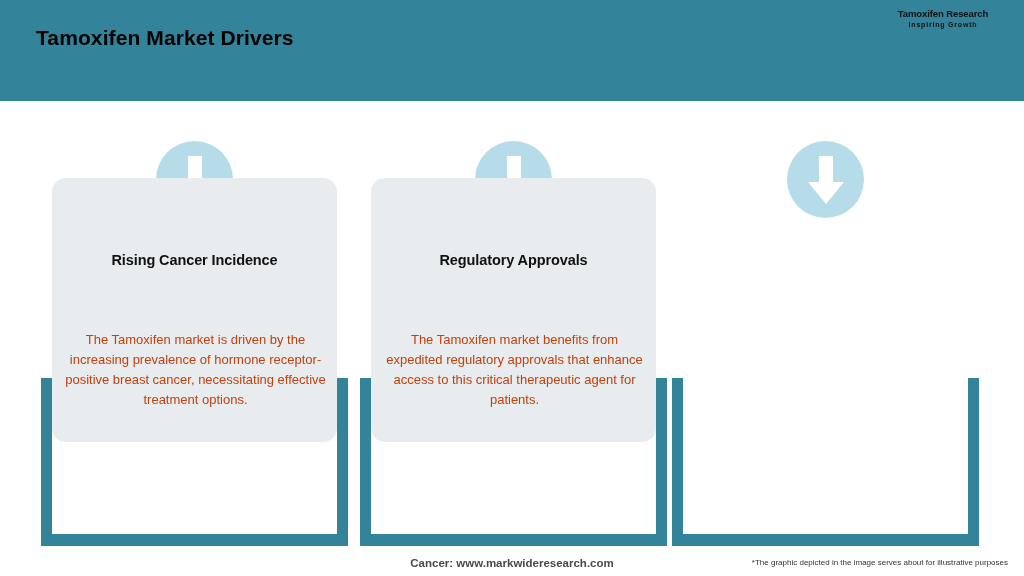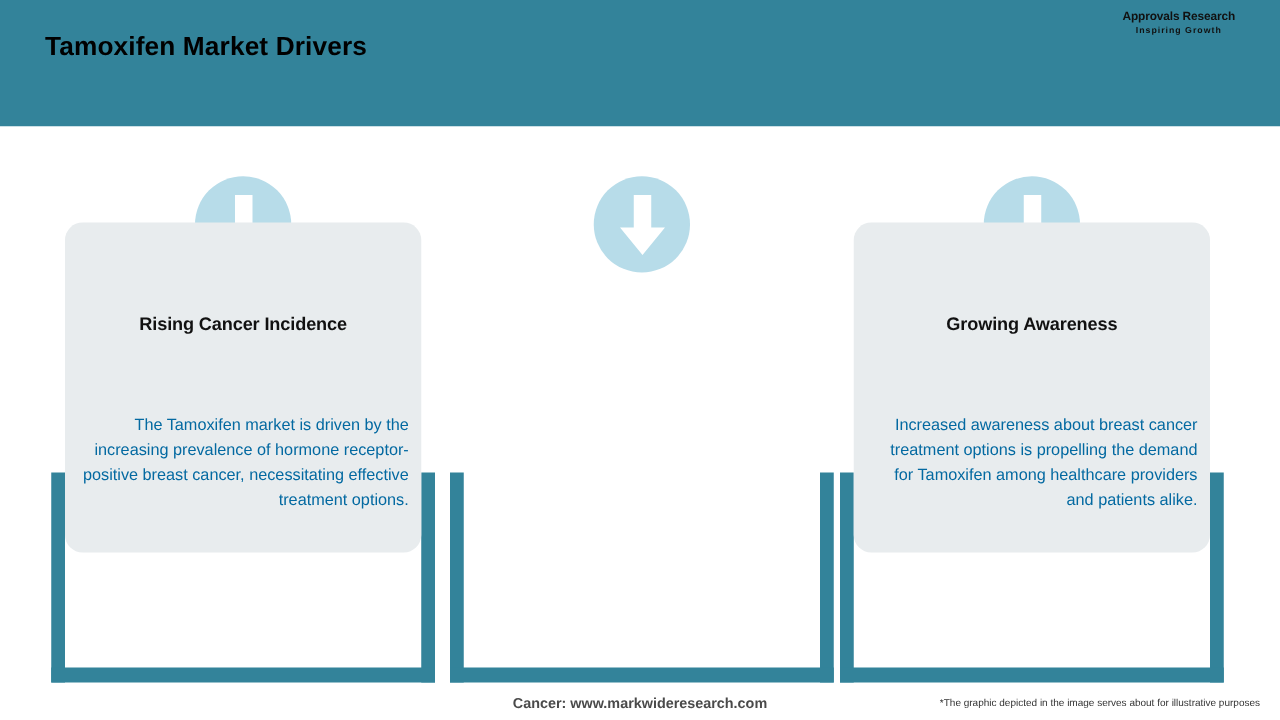--- a/index.html
+++ b/index.html
@@ -143,22 +143,22 @@
     letter-spacing: -0.1px;
   }
 
   .card-body {
     position: absolute;
     left: 12px;
     right: 10px;
     top: 152px;
     font-size: 13px;
     line-height: 20px;
-    color: #0369a1;
-    text-align: right;
+    color: #c2410c;
+    text-align: center;
   }
 
   
   .icon-circle {
     position: absolute;
     left: 115px;
     top: 40px;
     width: 77px;
     height: 77px;
     border-radius: 50%;
@@ -191,21 +191,21 @@
     white-space: nowrap;
   }
 </style>
 </head>
 <body>
 
 <div class="header">
   <div class="header-title">Tamoxifen Market Drivers</div>
 
   <div class="logo">
-    <span class="logo-name">Approvals Research</span>
+    <span class="logo-name">Tamoxifen Research</span>
     <span class="logo-tag">Inspiring Growth</span>
   </div>
 </div>
 
 <div class="cards">
 
   <div class="card-slot s0">
     <div class="bracket">
       <div class="bracket-left"></div>
       <div class="bracket-right"></div>
@@ -226,35 +226,35 @@
     <div class="bracket">
       <div class="bracket-left"></div>
       <div class="bracket-right"></div>
       <div class="bracket-bottom"></div>
     </div>
     <div class="icon-circle">
       <svg width="40" height="52" viewBox="0 0 40 52" aria-hidden="true">
         <polygon points="13,2 27,2 27,28 38,28 20,50 2,28 13,28" fill="#FFFFFF"></polygon>
       </svg>
     </div>
+    <div class="card">
+      <div class="card-title">Regulatory Approvals</div>
+      <div class="card-body">The Tamoxifen market benefits from expedited regulatory approvals that enhance access to this critical therapeutic agent for patients.</div>
+    </div>
   </div>
 
   <div class="card-slot s2">
     <div class="bracket">
       <div class="bracket-left"></div>
       <div class="bracket-right"></div>
       <div class="bracket-bottom"></div>
     </div>
     <div class="icon-circle">
       <svg width="40" height="52" viewBox="0 0 40 52" aria-hidden="true">
         <polygon points="13,2 27,2 27,28 38,28 20,50 2,28 13,28" fill="#FFFFFF"></polygon>
       </svg>
     </div>
-    <div class="card">
-      <div class="card-title">Growing Awareness</div>
-      <div class="card-body">Increased awareness about breast cancer treatment options is propelling the demand for Tamoxifen among healthcare providers and patients alike.</div>
-    </div>
   </div>
 
 </div>
 
 <div class="source">Cancer: www.markwideresearch.com</div>
 <div class="disclaimer">*The graphic depicted in the image serves about for illustrative purposes</div>
 
 </body></html>

